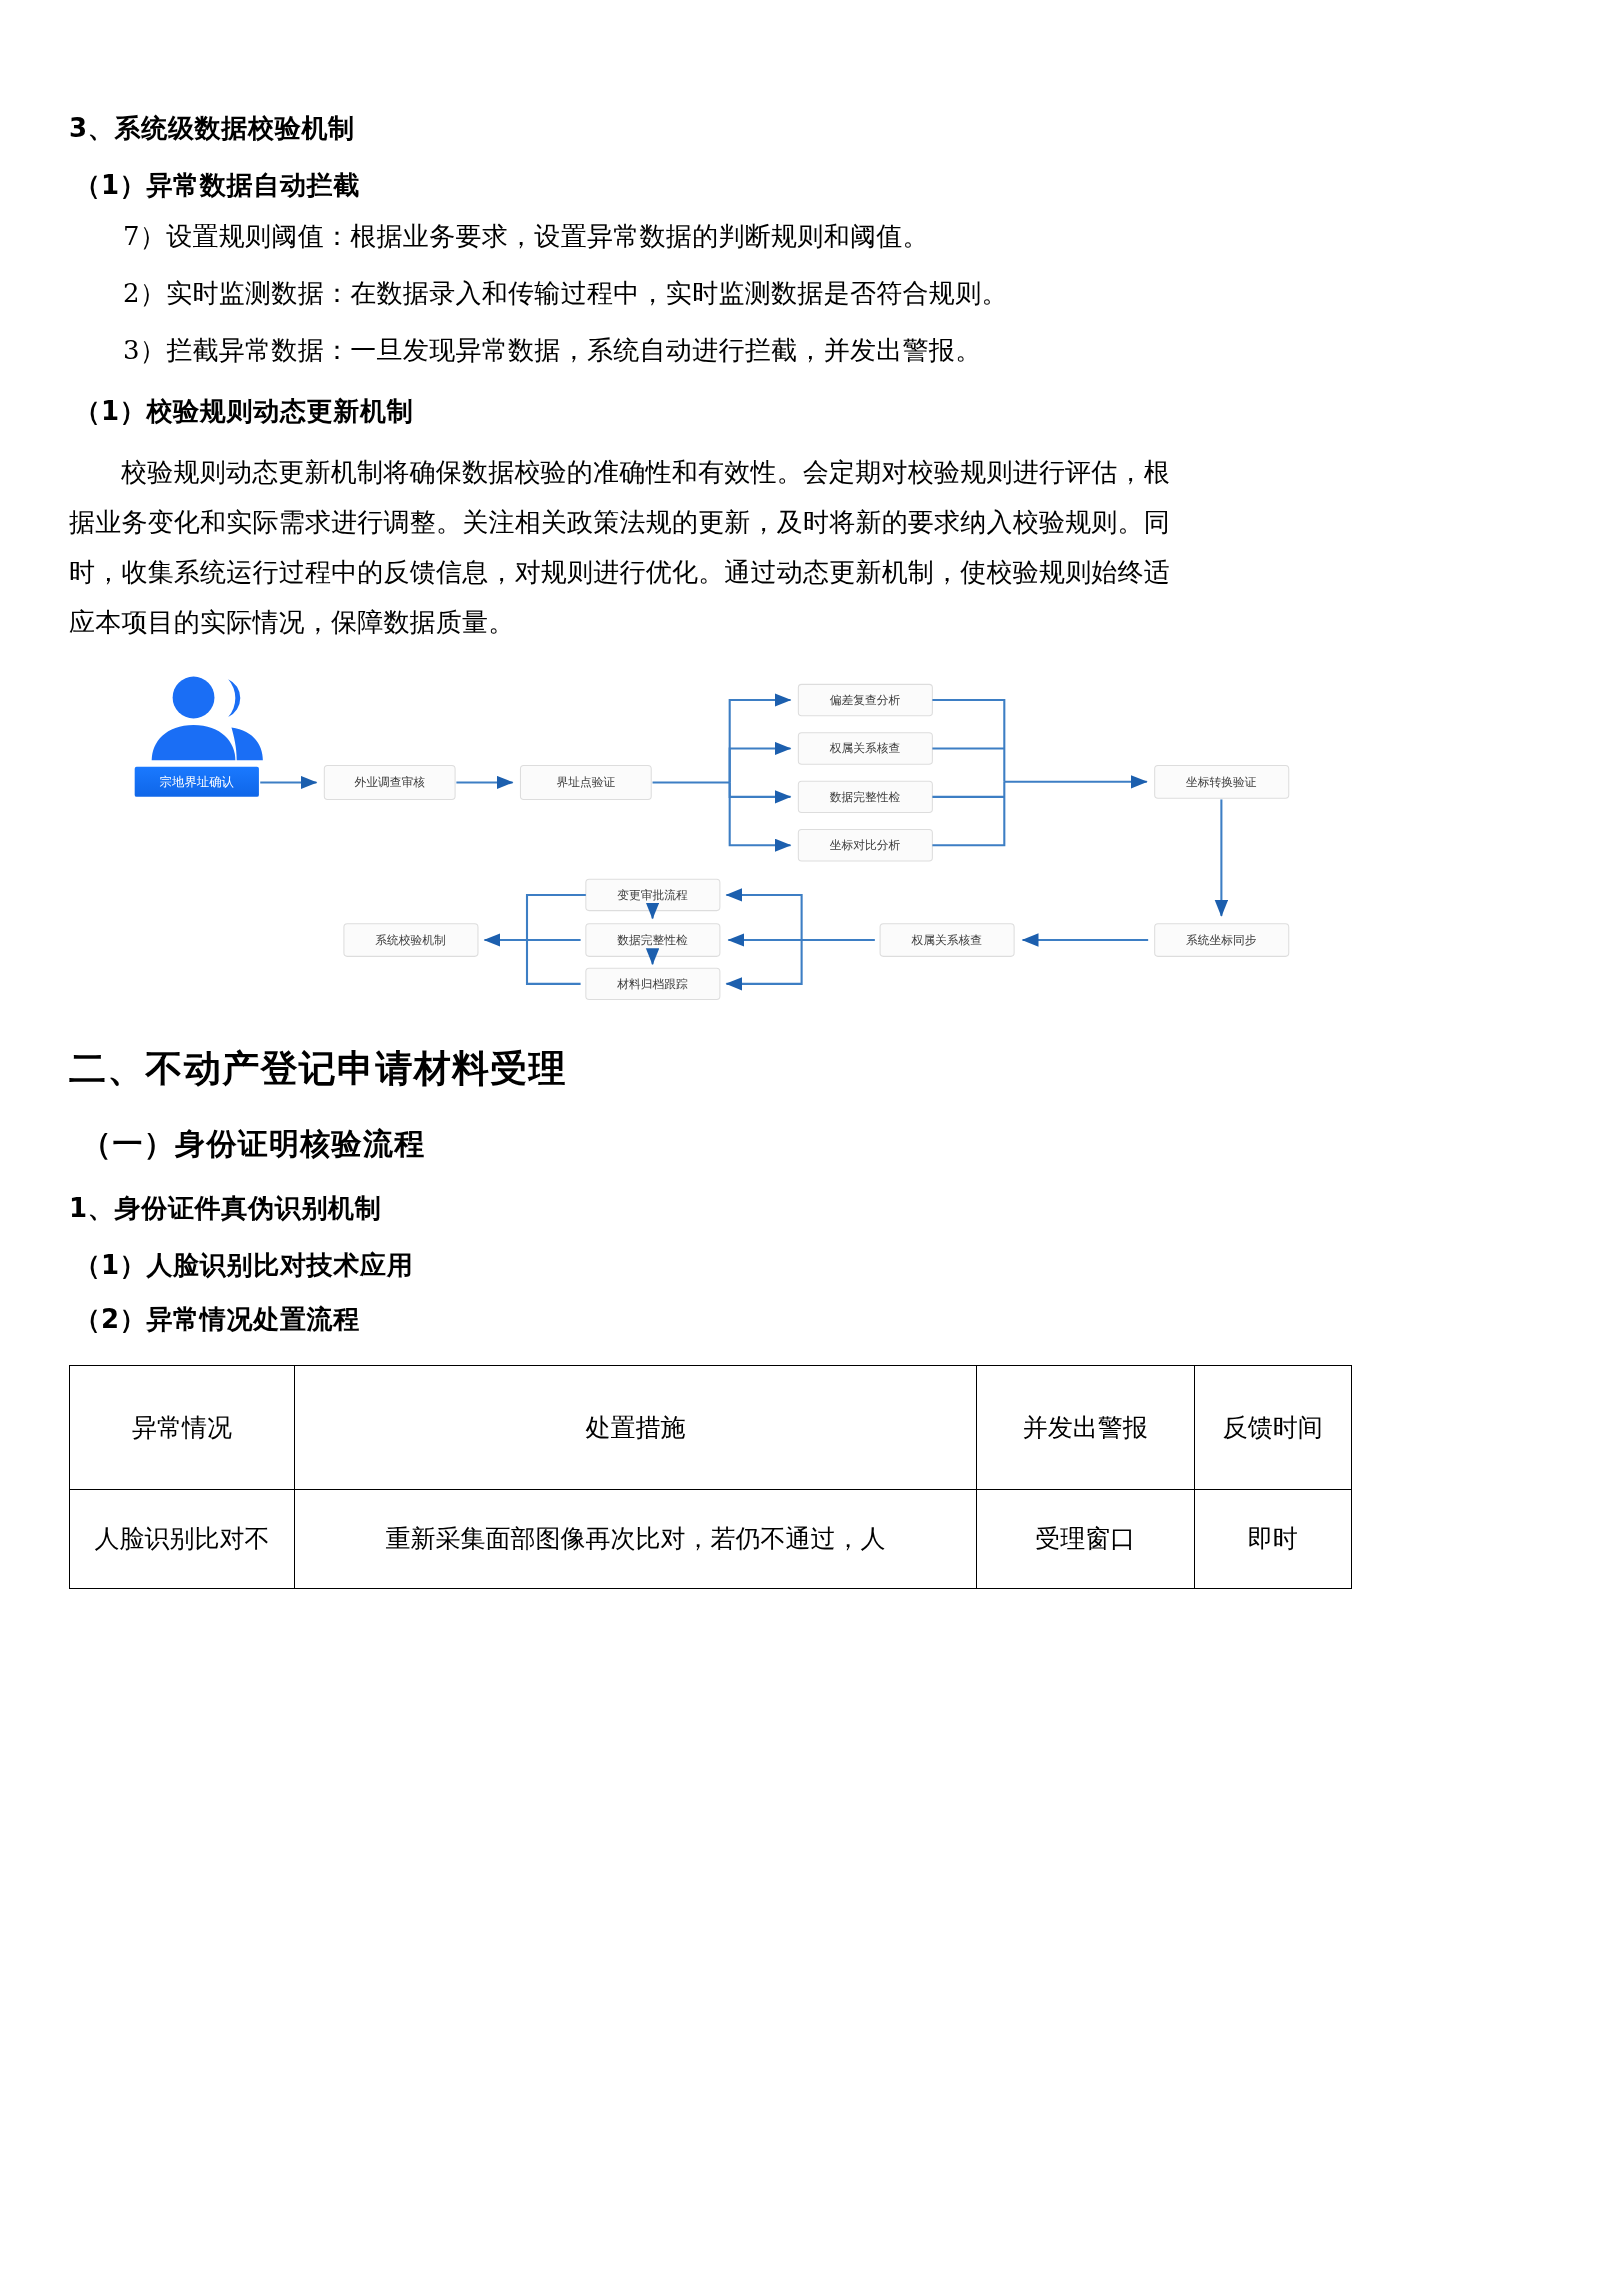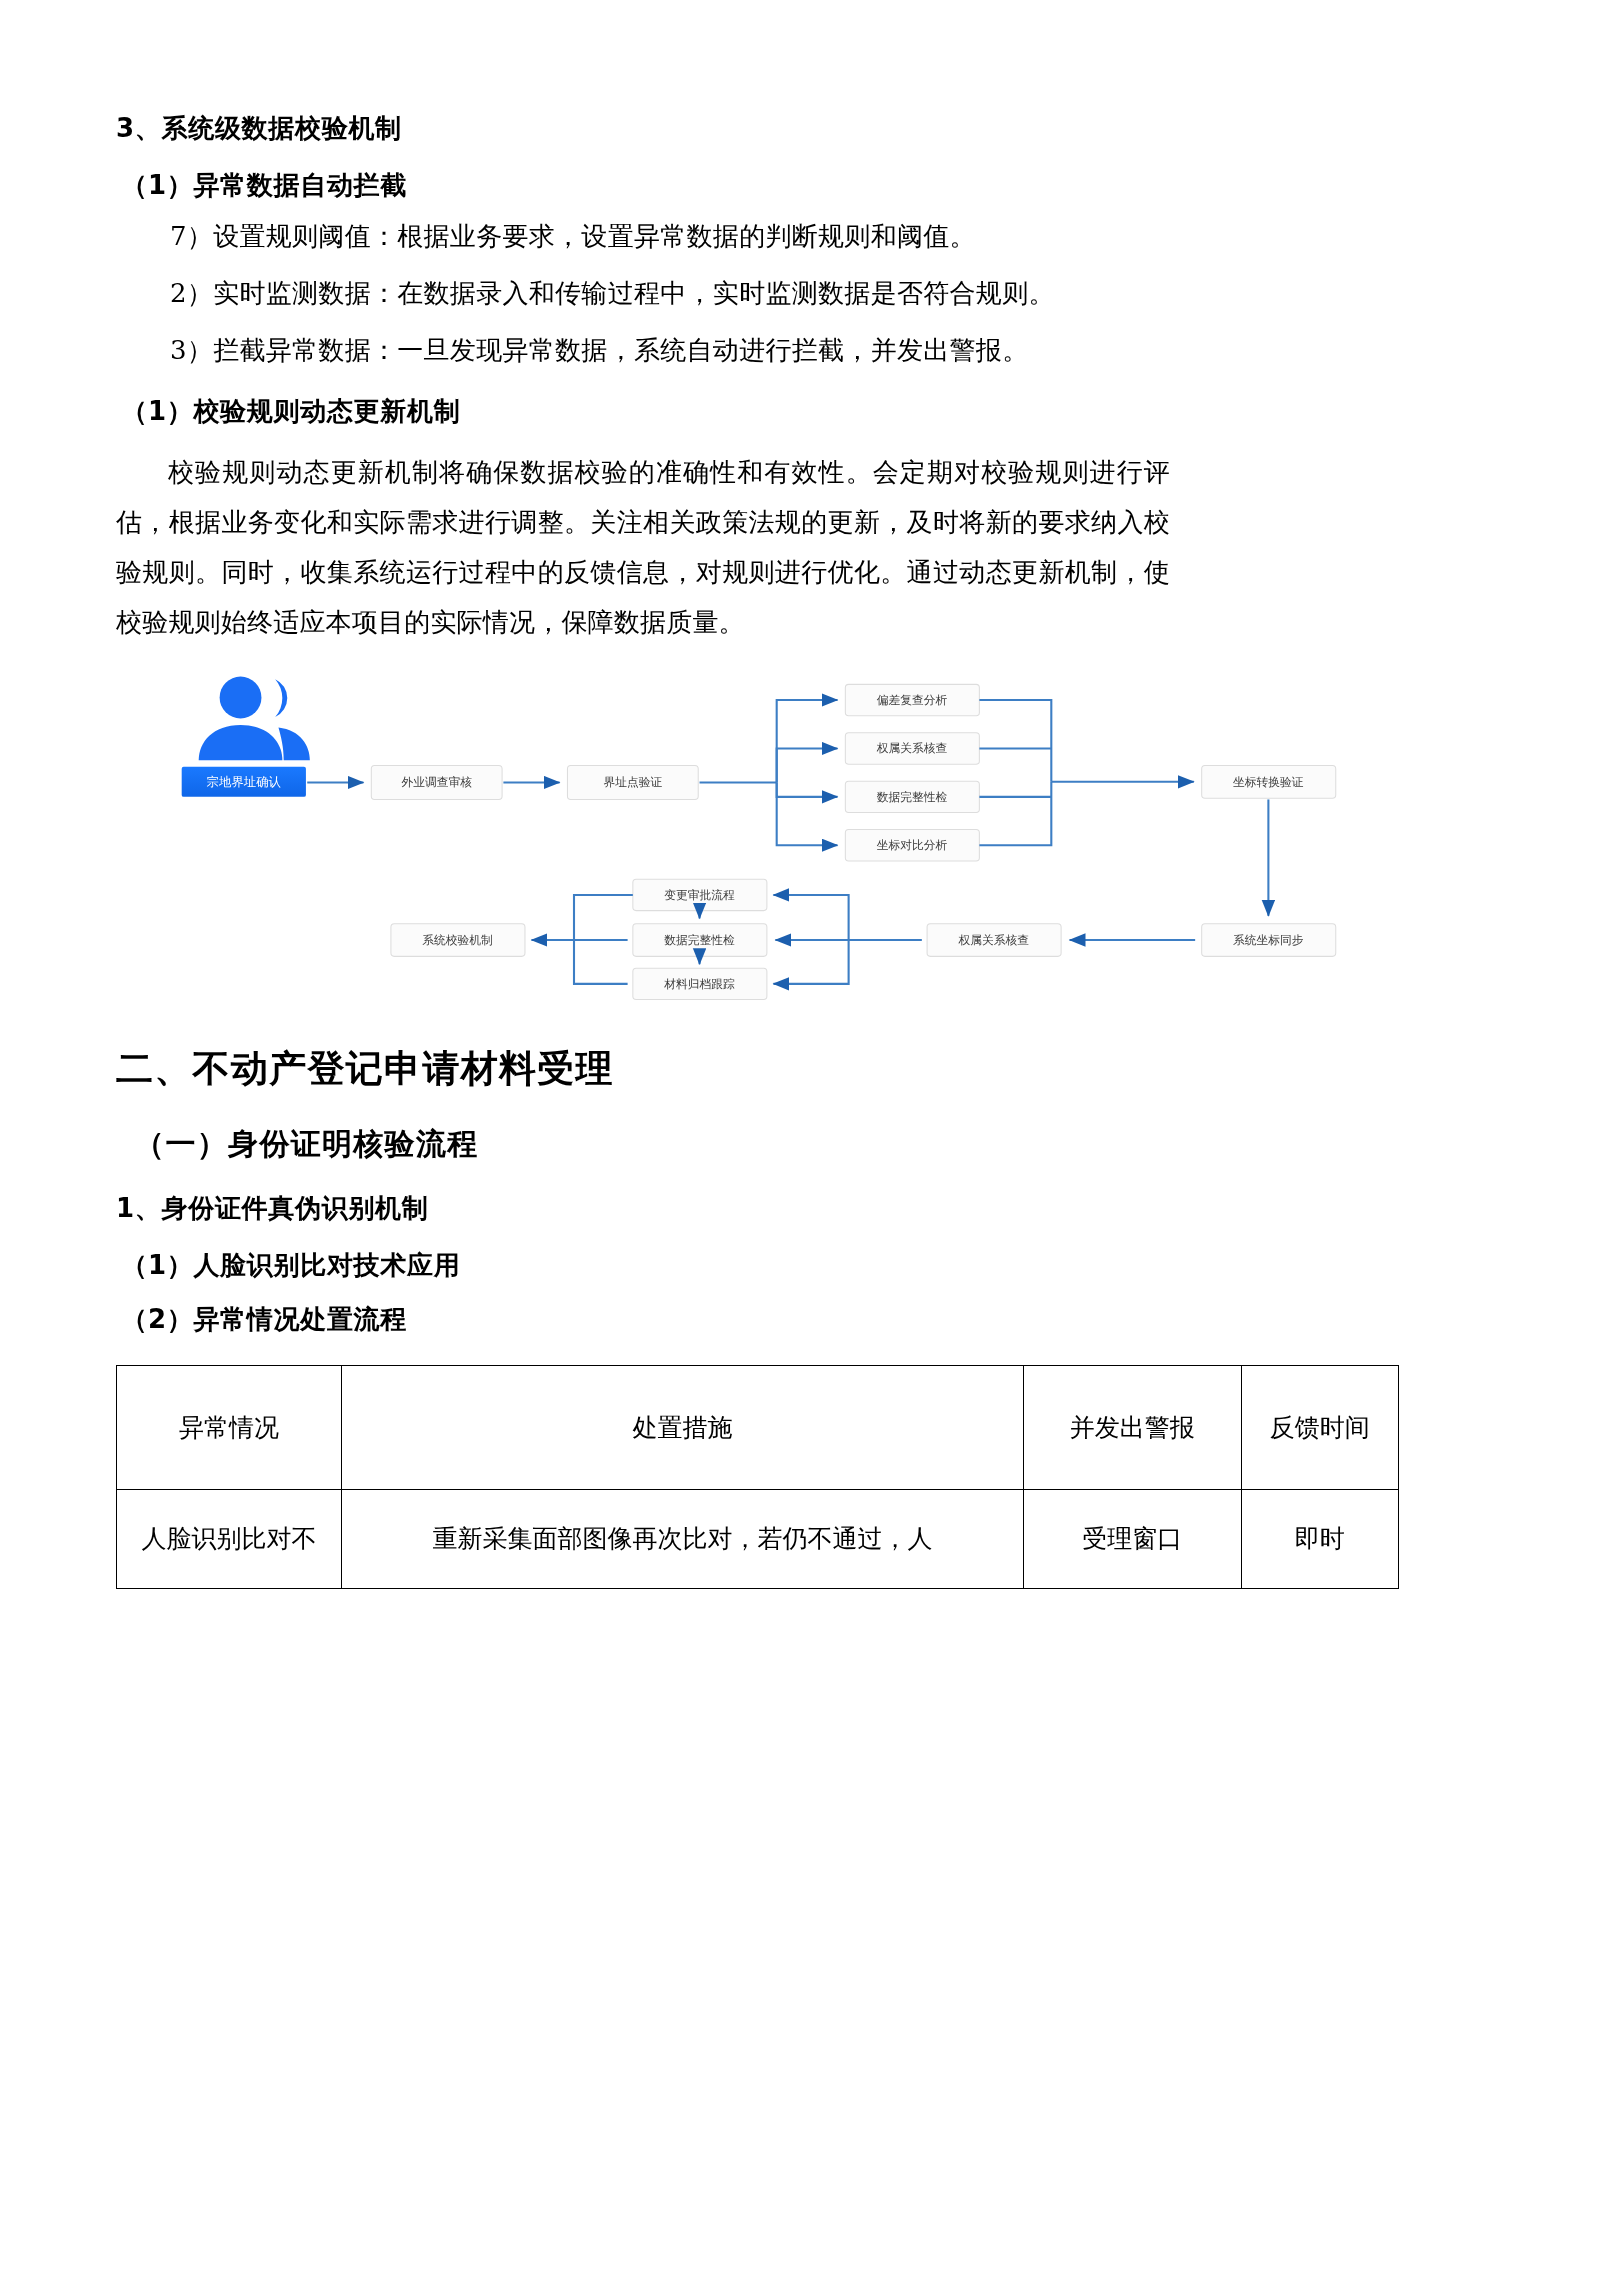--- a/index.html
+++ b/index.html
@@ -10,21 +10,21 @@
     height:2295px;
     font-family:"DejaVu Serif","Liberation Serif",serif;
     color:#000000;
     -webkit-font-smoothing:antialiased;
   }
   .page{
     position:relative;
     width:1311px;
     height:2295px;
     box-sizing:border-box;
-    padding:111px 141px 0 116px;
+    padding:111px 141px 0 69px;
   }
 
   
   .h-num3{
     font-family:"DejaVu Sans","Liberation Sans",sans-serif;
     font-weight:bold;
     font-size:26px;
     letter-spacing:0.7px;
     margin:0 0 22px 0;
     line-height:1.35;
@@ -44,21 +44,21 @@
     font-size:37px;
     letter-spacing:1.3px;
     margin:34px 0 30px 0;
     line-height:1.35;
   }
   .h-sub1{
     font-family:"DejaVu Sans","Liberation Sans",sans-serif;
     font-weight:bold;
     font-size:30px;
     letter-spacing:1.3px;
-    margin:0 0 26px 13px;
+    margin:0 0 26px 7px;
     line-height:1.35;
     padding-left:5.2px;
   }
 
   
   .li-item{
     font-size:26px;
     line-height:1.0;
     margin:0 0 31px 0;
     padding-left:54px;

